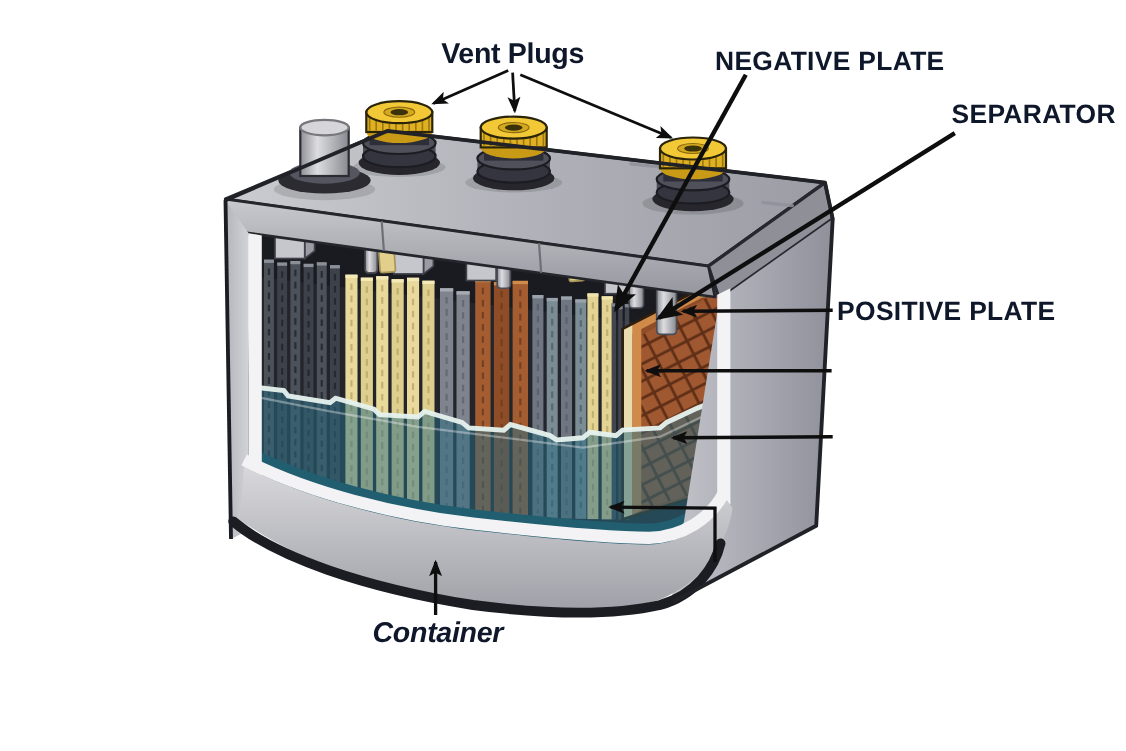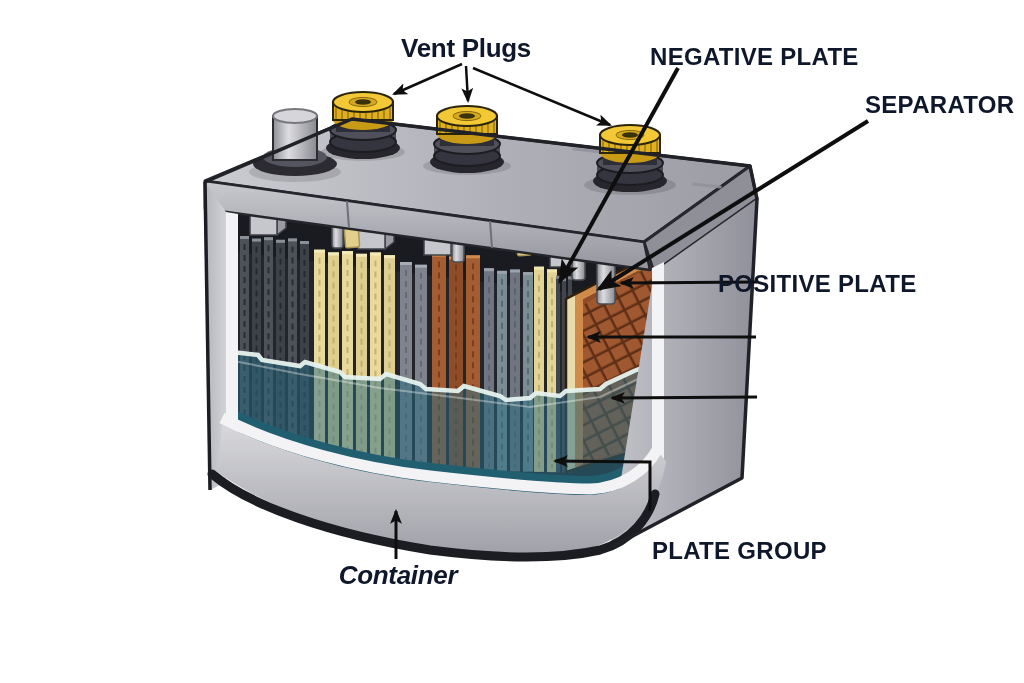--- a/index.html
+++ b/index.html
@@ -335,17 +335,16 @@
     <path d="M756,337 L588,337" stroke-width="3.2" marker-end="url(#ahS)"></path>
     <path d="M757,397 L612,398" stroke-width="3.2" marker-end="url(#ahS)"></path>
     <path d="M650,511 L650,462 L555,461" stroke-width="3" marker-end="url(#ahS)"></path>
     <path d="M396,559 L396,511" stroke-width="3" marker-end="url(#ahS)"></path>
   </g>
 </svg>
 
 <div class="lbl script ctr" style="left:466px;top:33px;">Vent Plugs</div>
 <div class="lbl cap" style="left:650px;top:43px;">NEGATIVE PLATE</div>
 <div class="lbl cap" style="left:842px;top:91px;margin-left:23px;">SEPARATOR</div>
-<div class="lbl cap" style="left:718px;top:270px;">POSITIVE PLATE</div>
-<div class="lbl cap" style="left:652px;top:537px;">PLATE GROUP</div>
+<div class="lbl cap" style="left:761px;top:270px;">POSITIVE PLATE</div>
 <div class="lbl script ctr" style="left:398px;top:560px;font-style:italic;">Container</div>
 
 </div>
 
 </body></html>

